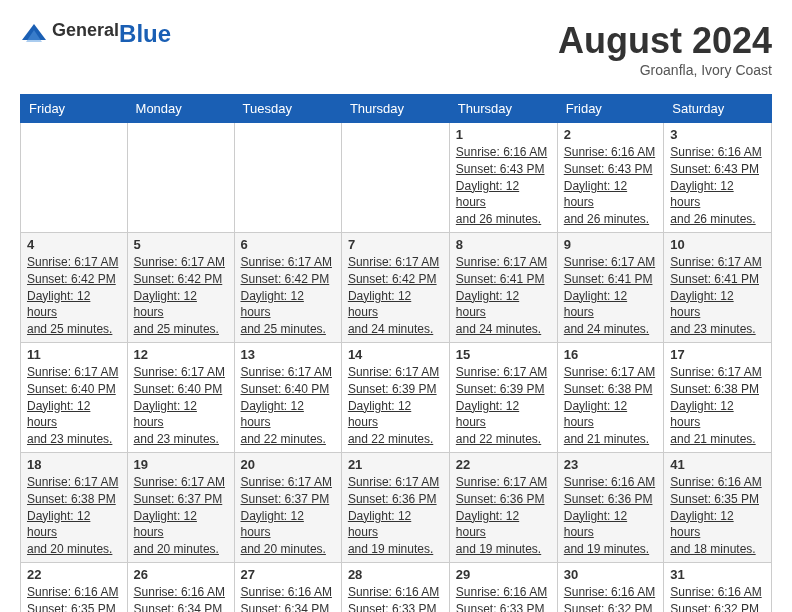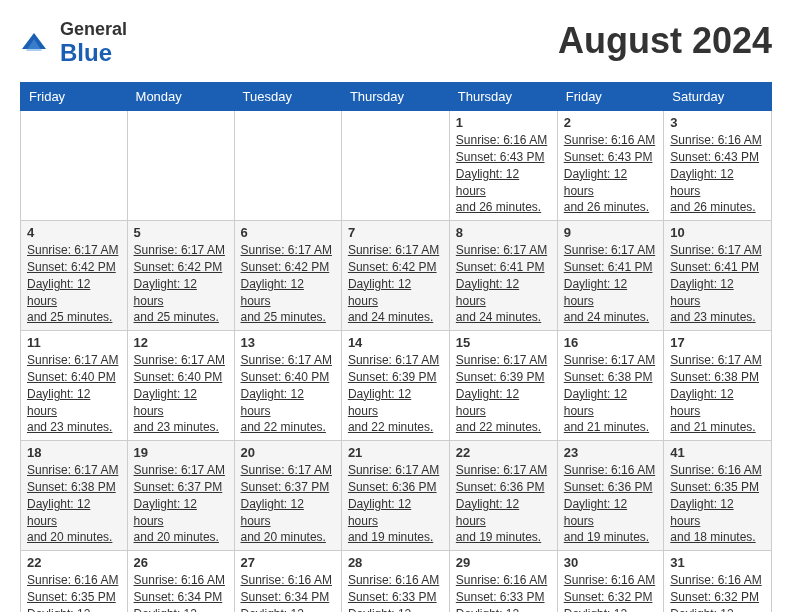--- a/index.html
+++ b/index.html
@@ -16,23 +16,22 @@
       align-items: flex-start;
       margin-bottom: 16px;
     }
     .logo {
       display: flex;
       align-items: center;
       gap: 4px;
     }
     .logo-text {
       display: flex;
-      flex-direction: column;
+      flex-direction: row;
       line-height: 1.1;
-      margin-left: 8px;
     }
     .logo-general {
       font-size: 18px;
       font-weight: bold;
       color: #333;
     }
     .logo-blue {
       font-size: 24px;
       font-weight: bold;
       color: #1a5fb4;
@@ -109,20 +108,21 @@
       <polygon points="14,4 26,20 2,20" fill="#1a5fb4"></polygon>
       <polygon points="14,10 22,22 6,22" fill="#5599e0" opacity="0.5"></polygon>
     </svg>
     <div class="logo-text">
       <span class="logo-general">General</span>
       <span class="logo-blue">Blue</span>
     </div>
   </div>
   <div class="title-block">
     <div class="month-year">August 2024</div>
+    <div class="location">Groanfla, Ivory Coast</div>
   </div>
 </div>
 
 <table class="calendar">
   <thead>
     <tr>
     <th>Friday</th>
         <th>Monday</th>
         <th>Tuesday</th>
         <th>Thursday</th>

